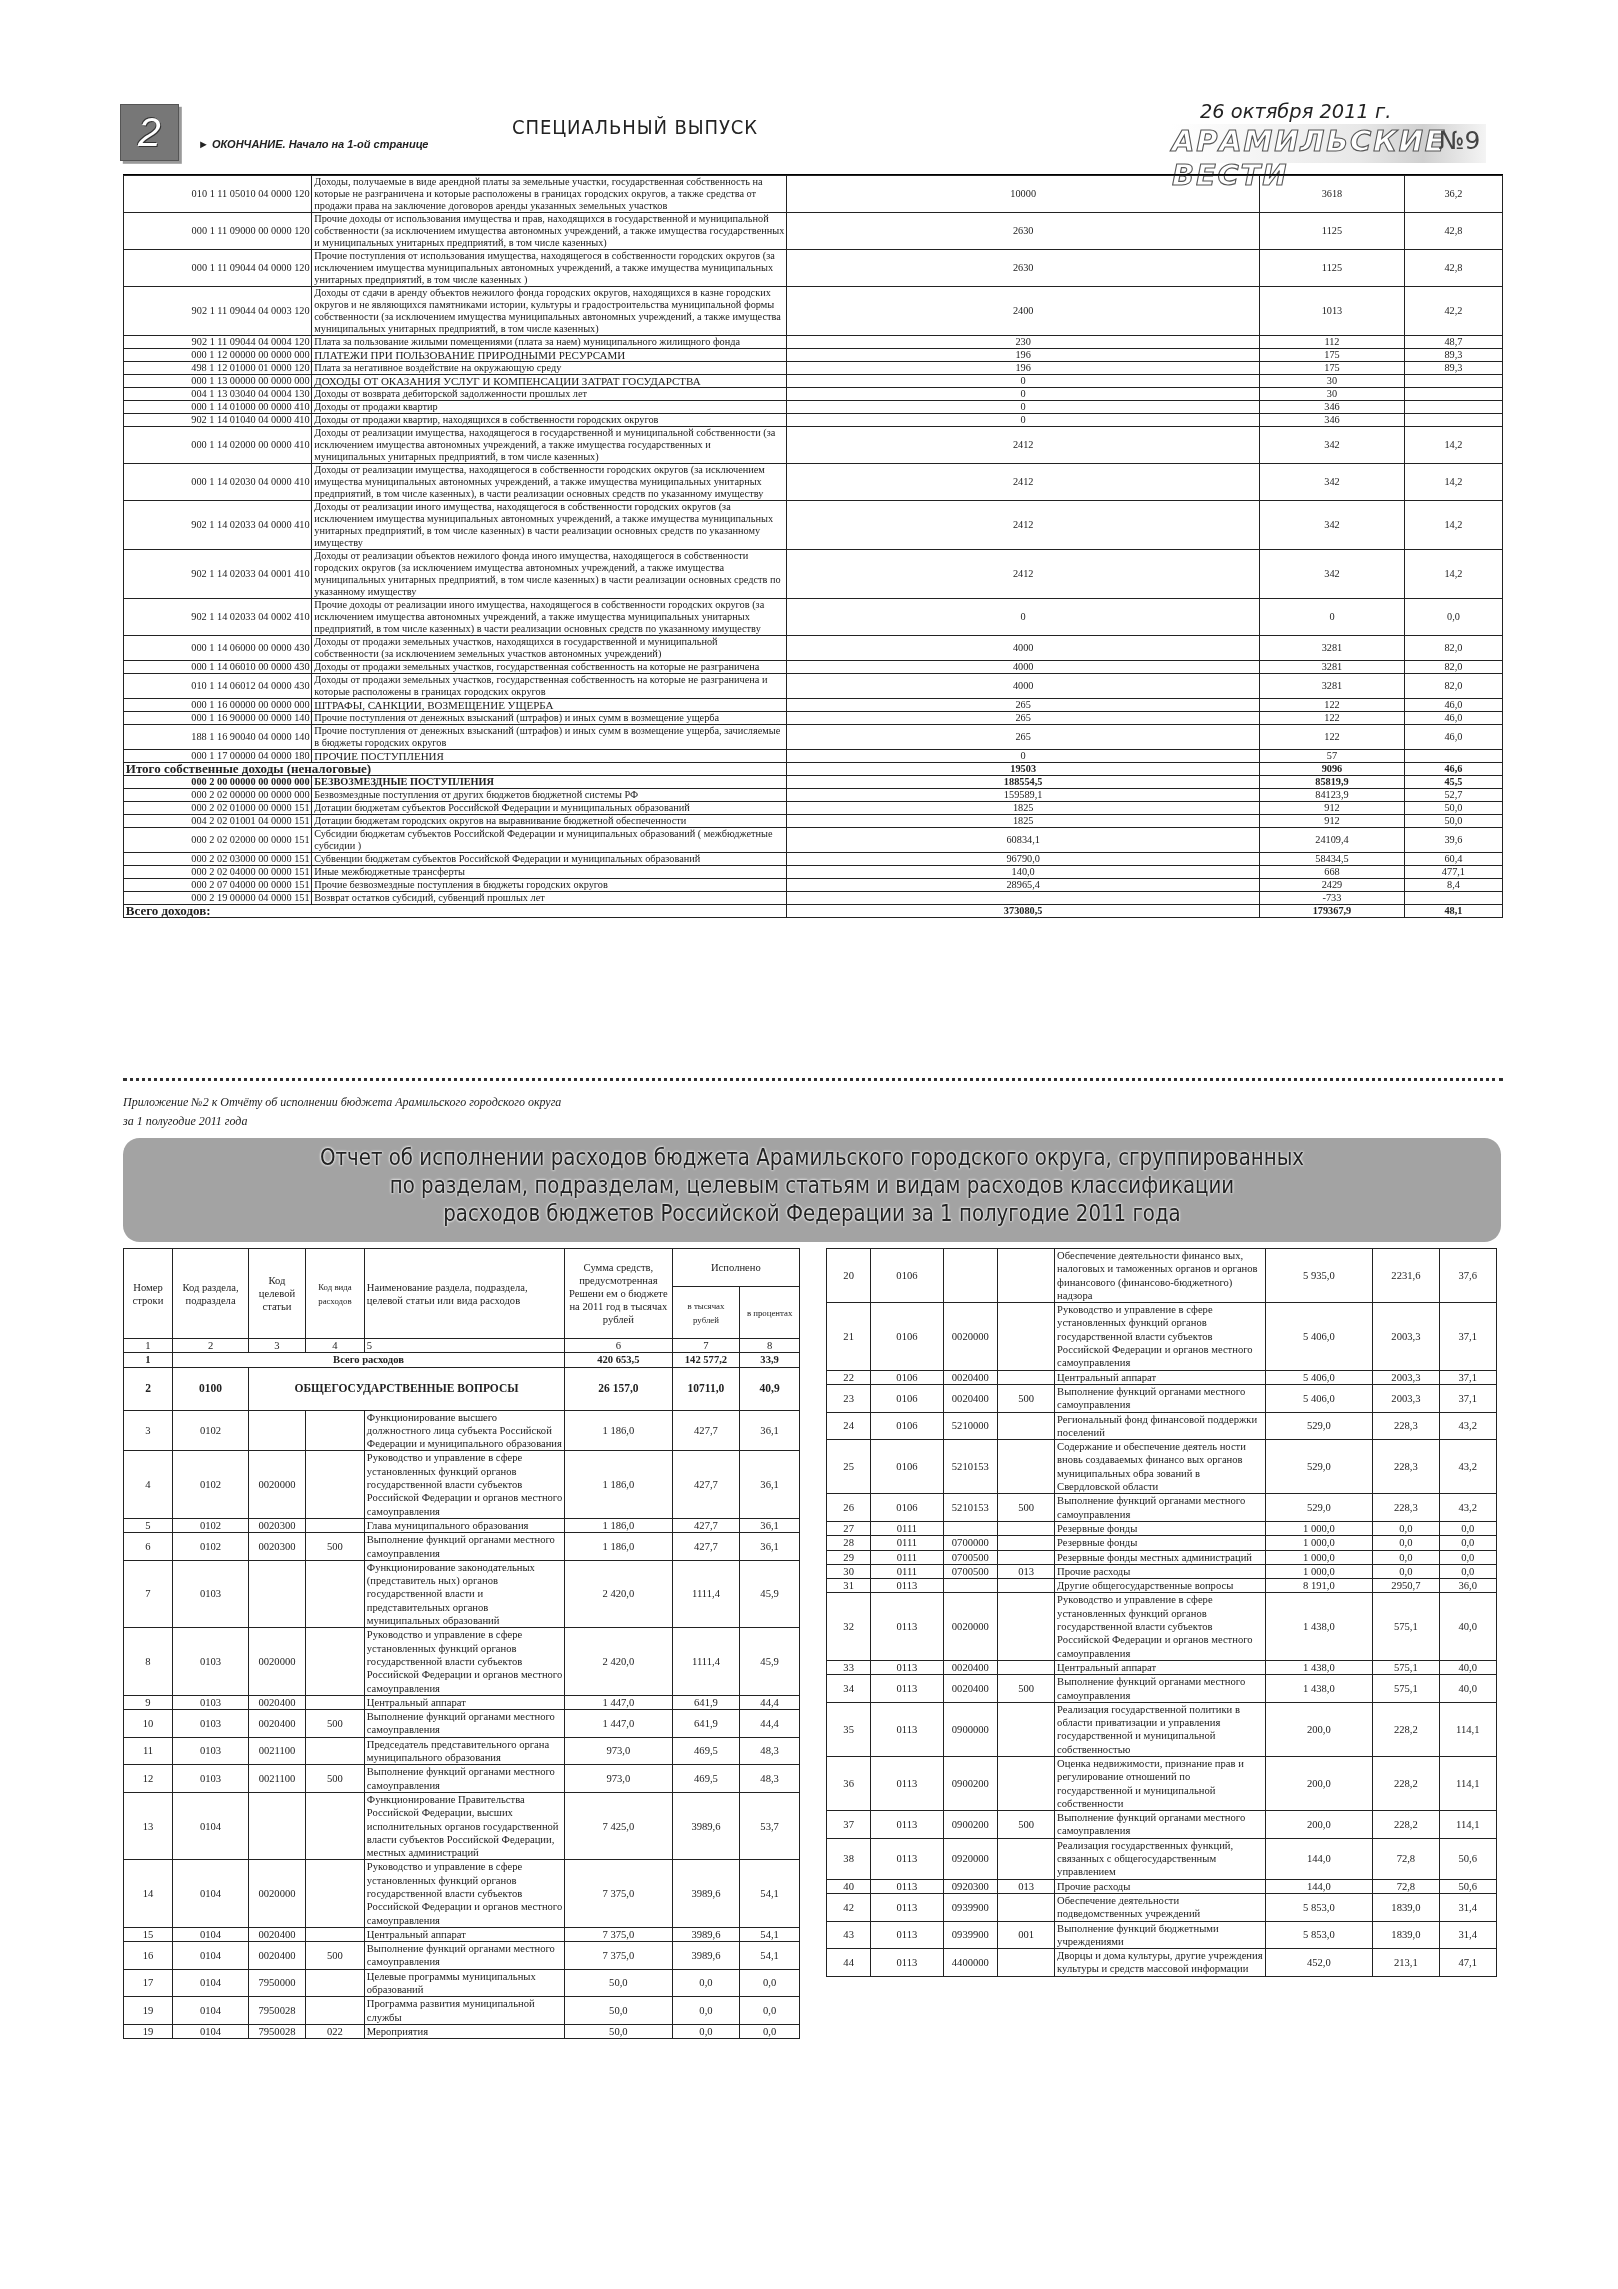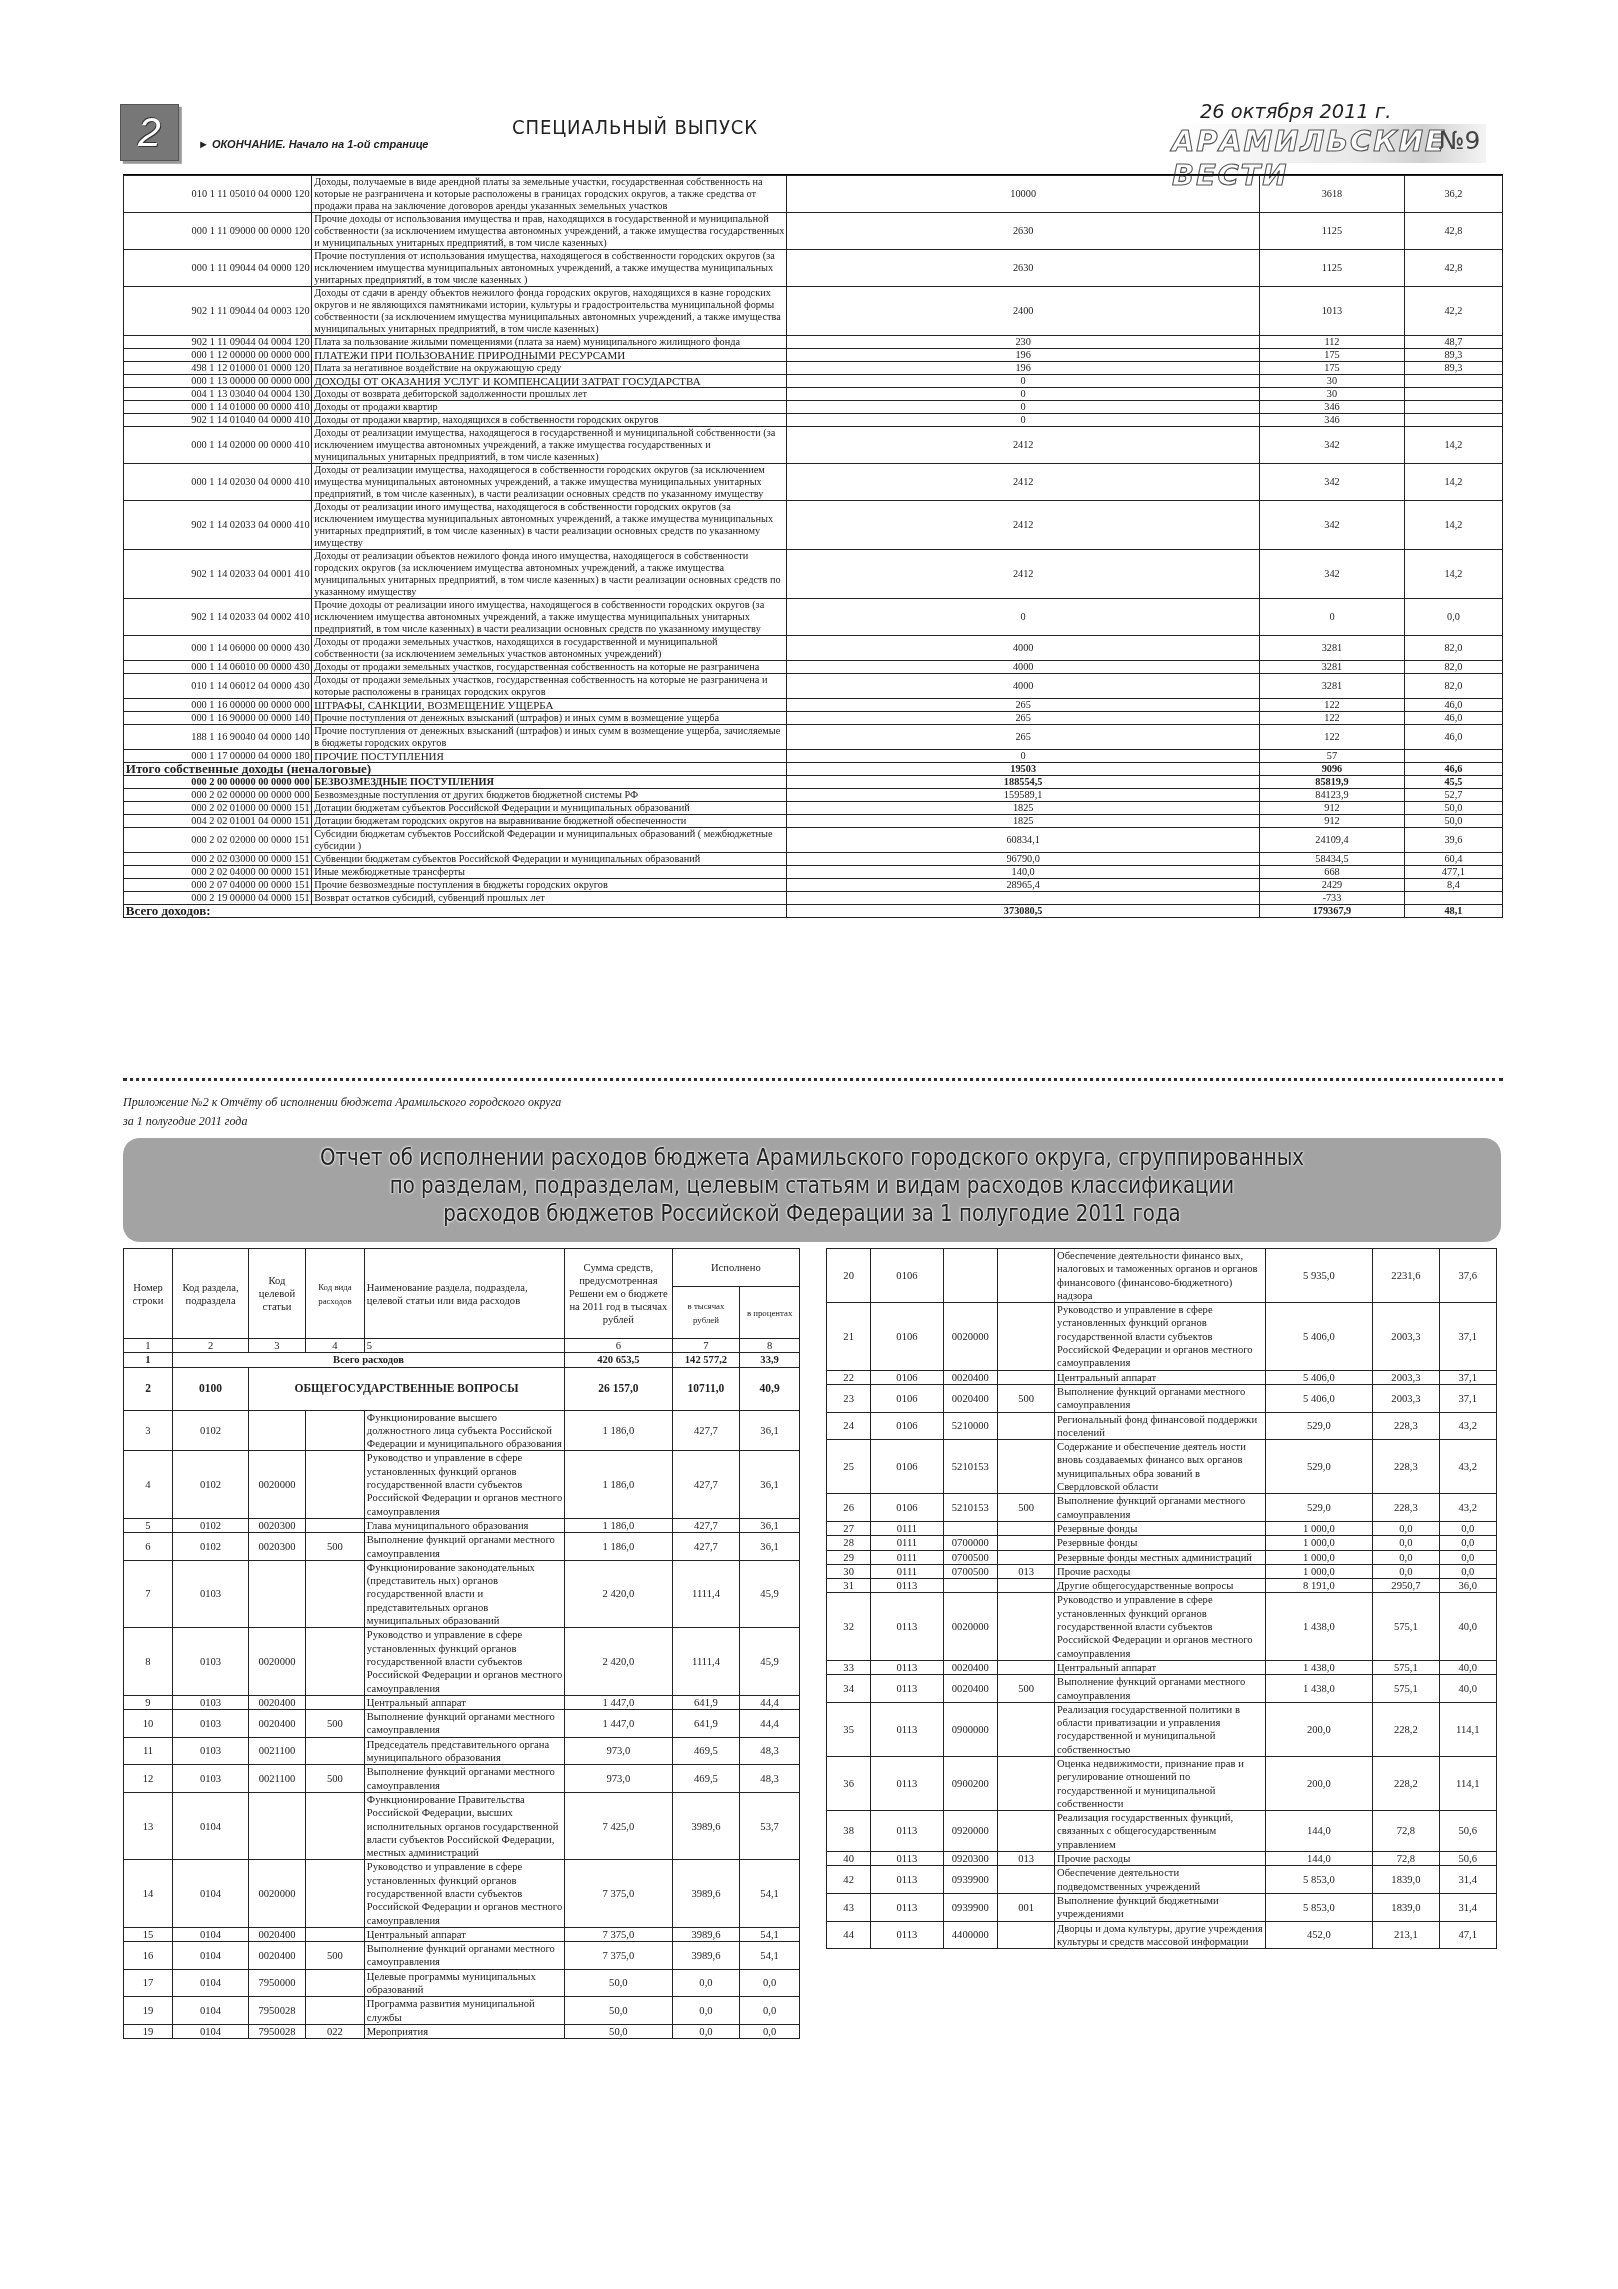--- a/index.html
+++ b/index.html
@@ -706,20 +706,30 @@
         <td>36</td>
         <td>0113</td>
         <td>0900200</td>
         <td></td>
         <td class="desc">Оценка недвижимости, признание прав и регулирование отношений по государственной и муниципальной собственности</td>
         <td>200,0</td>
         <td>228,2</td>
         <td>114,1</td>
       </tr>
       <tr>
+        <td>37</td>
+        <td>0113</td>
+        <td>0900200</td>
+        <td>500</td>
+        <td class="desc">Выполнение функций органами местного самоуправления</td>
+        <td>200,0</td>
+        <td>228,2</td>
+        <td>114,1</td>
+      </tr>
+      <tr>
         <td>38</td>
         <td>0113</td>
         <td>0920000</td>
         <td></td>
         <td class="desc">Реализация государственных функций, связанных с общегосударственным управлением</td>
         <td>144,0</td>
         <td>72,8</td>
         <td>50,6</td>
       </tr>
       <tr>

